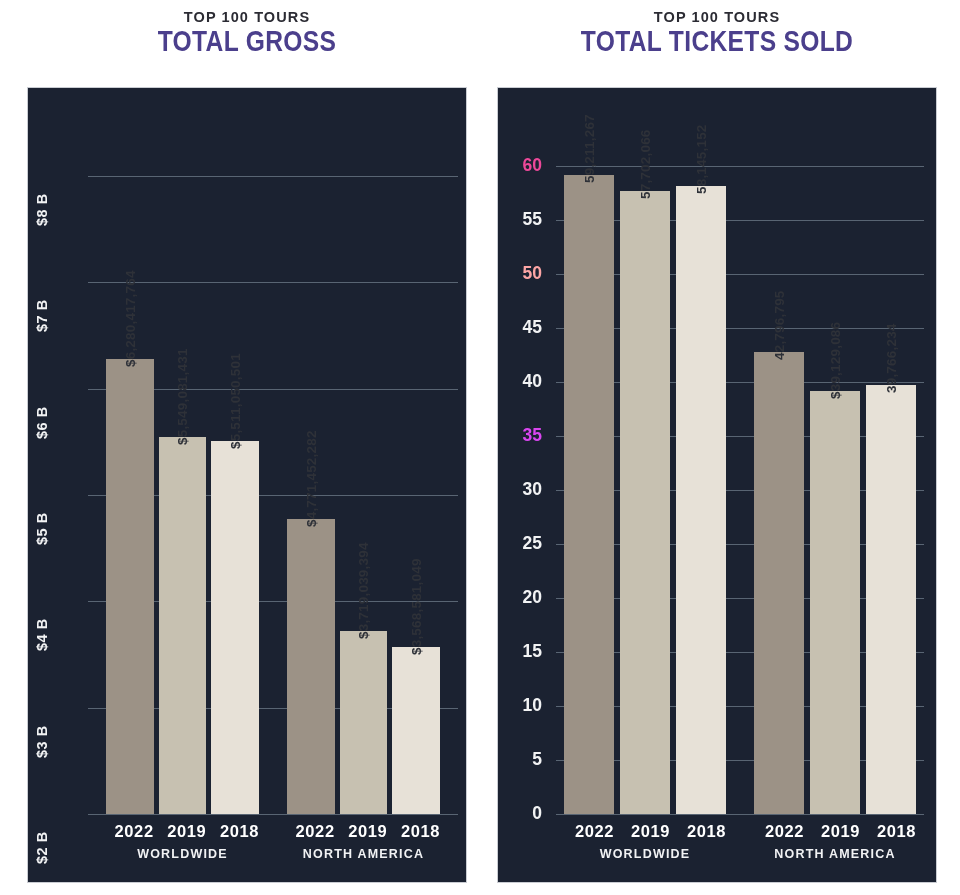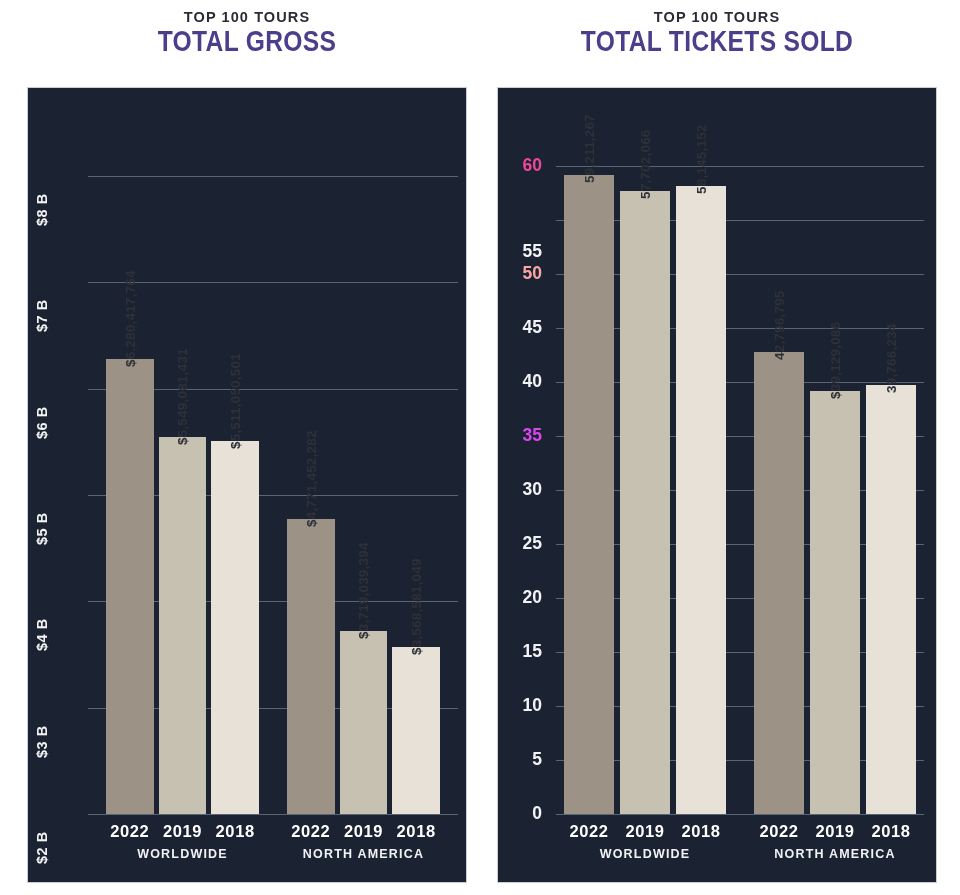--- a/index.html
+++ b/index.html
@@ -100,21 +100,21 @@
     font-size: 13.5px;
     font-weight: bold;
     letter-spacing: .2px;
     white-space: nowrap;
     transform-origin: 0 0;
     transform: rotate(-90deg) translate(0, -50%);
   }
 
   .xlabel {
     position: absolute;
-    text-align: center;
+    text-align: right;
     color: #ffffff;
     font-size: 16.5px;
     font-weight: bold;
     letter-spacing: .6px;
   }
   .grouplabel {
     position: absolute;
     text-align: center;
     color: #f1f2f4;
     font-size: 12.5px;
@@ -210,21 +210,21 @@
           <span class="bar-value" style="color: rgb(46, 49, 56); top: 8px;">42,796,795</span>
         </div>
         <div class="bar" style="left: 254px; width: 50px; height: 422.594px; background: rgb(199, 193, 177);">
           <span class="bar-value" style="color: rgb(46, 49, 56); top: 8px;">$39,129,086</span>
         </div>
         <div class="bar" style="left: 310px; width: 50px; height: 429.475px; background: rgb(231, 225, 215);">
           <span class="bar-value" style="color: rgb(46, 49, 56); top: 8px;">39,766,234</span>
         </div>
       </div>
   <div class="ytick ytick-horiz" style="color: #ec4899; left: 2px; top: 67px; width: 42px;">60</div>
-      <div class="ytick ytick-horiz" style="color: rgb(242, 243, 244); left: 2px; top: 121px; width: 42px; margin-top: 32px;">55</div>
+      <div class="ytick ytick-horiz" style="color: rgb(242, 243, 244); left: 2px; top: 121px; width: 42px;">55</div>
       <div class="ytick ytick-horiz" style="color: #fca5a5; left: 2px; top: 175px; width: 42px;">50</div>
       <div class="ytick ytick-horiz" style="color: rgb(242, 243, 244); left: 2px; top: 229px; width: 42px;">45</div>
       <div class="ytick ytick-horiz" style="color: rgb(242, 243, 244); left: 2px; top: 283px; width: 42px;">40</div>
       <div class="ytick ytick-horiz" style="color: #d946ef; left: 2px; top: 337px; width: 42px;">35</div>
       <div class="ytick ytick-horiz" style="color: rgb(242, 243, 244); left: 2px; top: 391px; width: 42px;">30</div>
       <div class="ytick ytick-horiz" style="color: rgb(242, 243, 244); left: 2px; top: 445px; width: 42px;">25</div>
       <div class="ytick ytick-horiz" style="color: rgb(242, 243, 244); left: 2px; top: 499px; width: 42px;">20</div>
       <div class="ytick ytick-horiz" style="color: rgb(242, 243, 244); left: 2px; top: 553px; width: 42px;">15</div>
       <div class="ytick ytick-horiz" style="color: rgb(242, 243, 244); left: 2px; top: 607px; width: 42px;">10</div>
       <div class="ytick ytick-horiz" style="color: rgb(242, 243, 244); left: 2px; top: 661px; width: 42px;">5</div>

